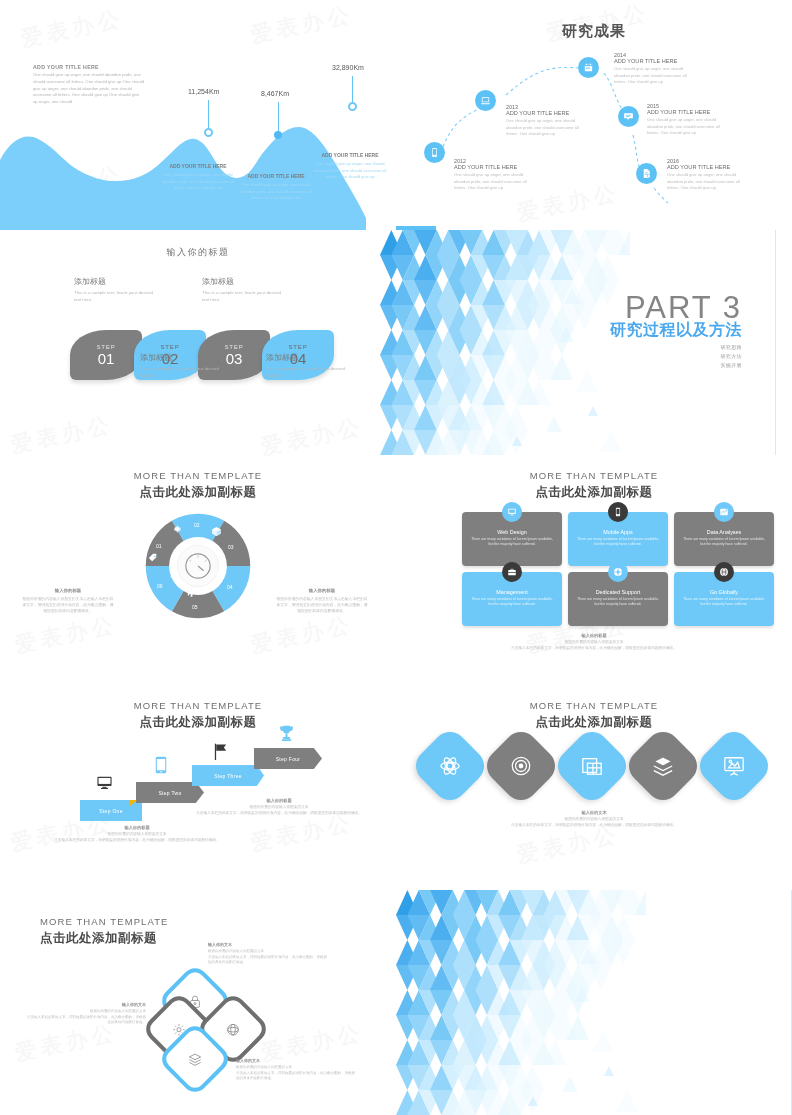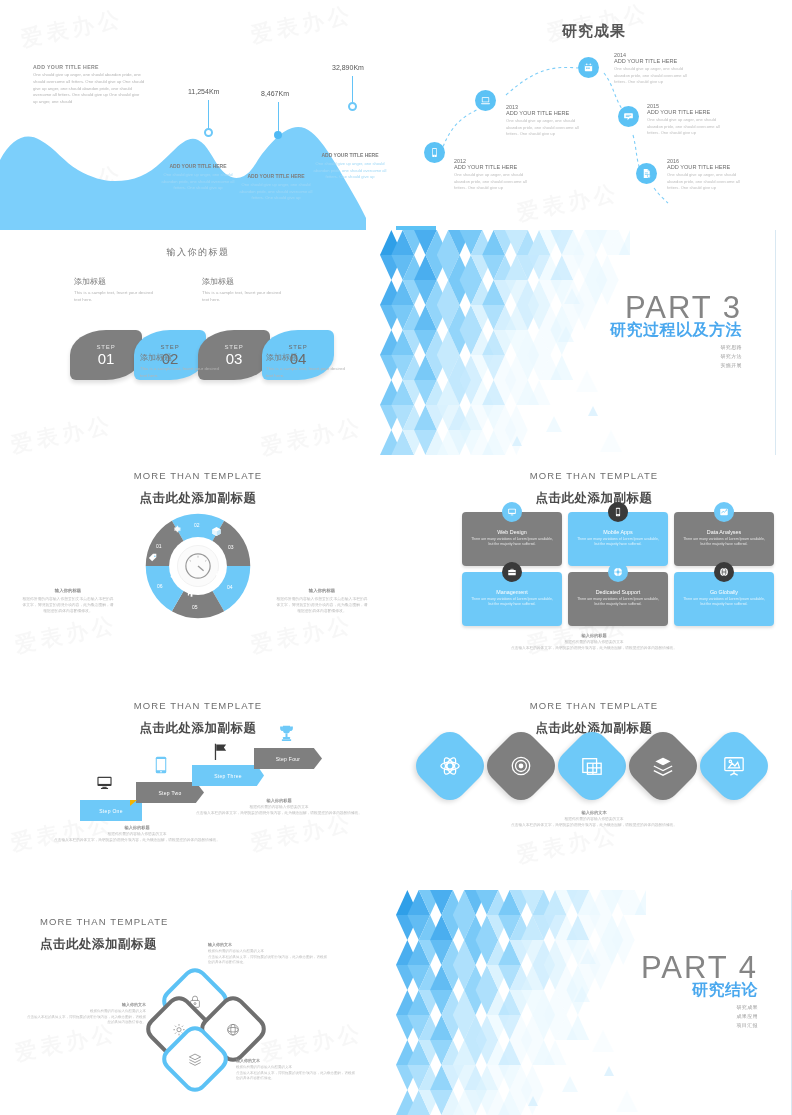--- a/index.html
+++ b/index.html
@@ -9,21 +9,21 @@
     font-family:"Liberation Sans", sans-serif;
     color:#808080;
     overflow:hidden;
     position:relative;
   }
   .page { position:relative; width:792px; height:1115px; background:#fff; }
   .slide { position:absolute; background:#fff; overflow:hidden; }
 
   
   .hdr-en { font-size:9.5px; letter-spacing:1.1px; color:#6e6e6e; text-align:center; font-weight:400; }
-  .hdr-cn { font-size:12.5px; color:#4a4a4a; text-align:center; font-weight:bold; margin-top:8px; letter-spacing:.5px;}
+  .hdr-cn { font-size:12.5px; color:#4a4a4a; text-align:center; font-weight:bold; margin-top:2px; letter-spacing:.5px;}
 
   
   #s1 { left:0; top:0; width:396px; height:230px; }
   #s1 .mtn { position:absolute; left:0; bottom:0; width:366px; height:130px; }
   #s1 .lead { position:absolute; left:33px; top:64px; width:112px; }
   #s1 .lead h4 { font-size:5.2px; letter-spacing:.35px; color:#8b8b8b; font-weight:bold; margin-bottom:2px; }
   #s1 .lead p { font-size:4.2px; line-height:1.62; color:#b4b4b4; }
   .peak-lbl { position:absolute; font-size:7px; color:#555; white-space:nowrap; }
   .peak-stem { position:absolute; width:1px; background:#63c3f7; }
   .peak-dot { position:absolute; width:9px; height:9px; border-radius:50%; background:#fff; border:2px solid #6dc8f8; }
@@ -946,23 +946,16 @@
             <polygon points="178,112 186,96 194,112" fill="#dcf3fe" opacity="0.43000000000000005"></polygon>
             <polygon points="196,162 207,140 218,162" fill="#ecf9ff" opacity="0.31000000000000005"></polygon>
             <polygon points="208,186 213,176 218,186" fill="#c6eafd" opacity="0.55"></polygon>
             <polygon points="166,202 174,186 182,202" fill="#dcf3fe" opacity="0.43000000000000005"></polygon>
             <polygon points="220,222 231,200 242,222" fill="#ecf9ff" opacity="0.31000000000000005"></polygon>
             <polygon points="132,216 137,206 142,216" fill="#c6eafd" opacity="0.55"></polygon>
             <polygon points="184,74 192,58 200,74" fill="#dcf3fe" opacity="0.43000000000000005"></polygon>
           </g>
       </svg>
     </div>
-    <div class="ptitle">
-      <div class="pbig">PART 4</div>
-      <div class="psub">研究结论</div>
-      <div class="pitem">研究成果</div>
-      <div class="pitem">成果应用</div>
-      <div class="pitem">项目汇报</div>
-    </div>
     <div class="vline"></div>
   </div>
 
 </div>
 
 </body></html>

